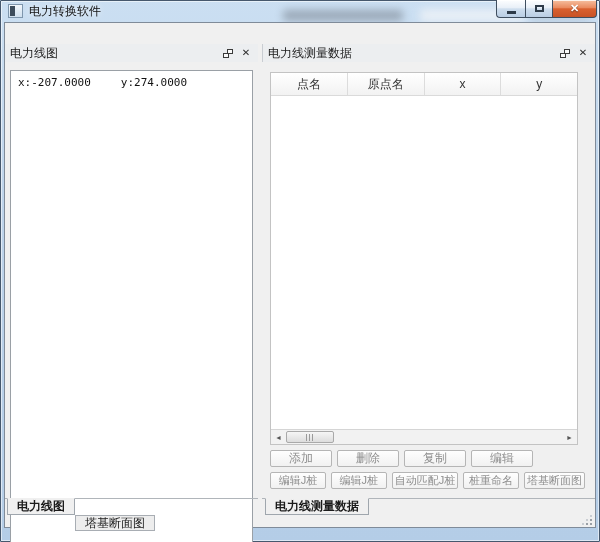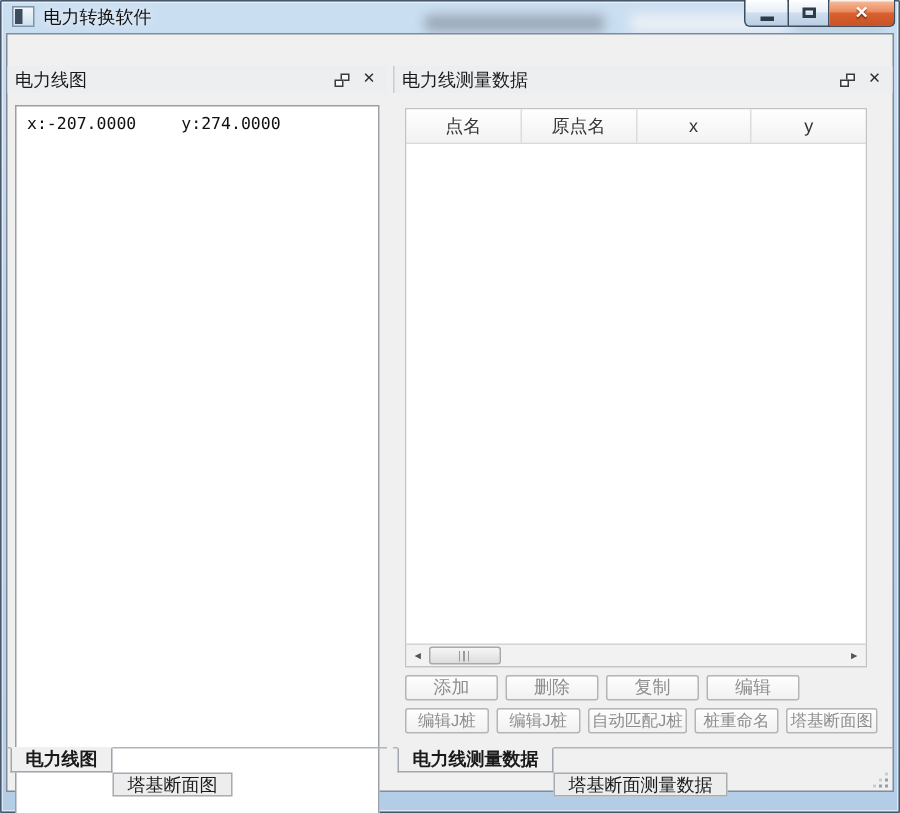--- a/index.html
+++ b/index.html
@@ -208,17 +208,16 @@
     <div class="ui-btn">桩重命名</div>
     <div class="ui-btn">塔基断面图</div>
   </div>
 
   <div class="tab-strip left">
     <div class="tab active">电力线图</div>
     <div class="tab inactive">塔基断面图</div>
   </div>
   <div class="tab-strip right">
     <div class="tab active">电力线测量数据</div>
-    <div class="tab inactive">塔基断面测量数据</div>
   </div>
 
   <div class="resize-grip"></div>
 </div>
 
 </body></html>

